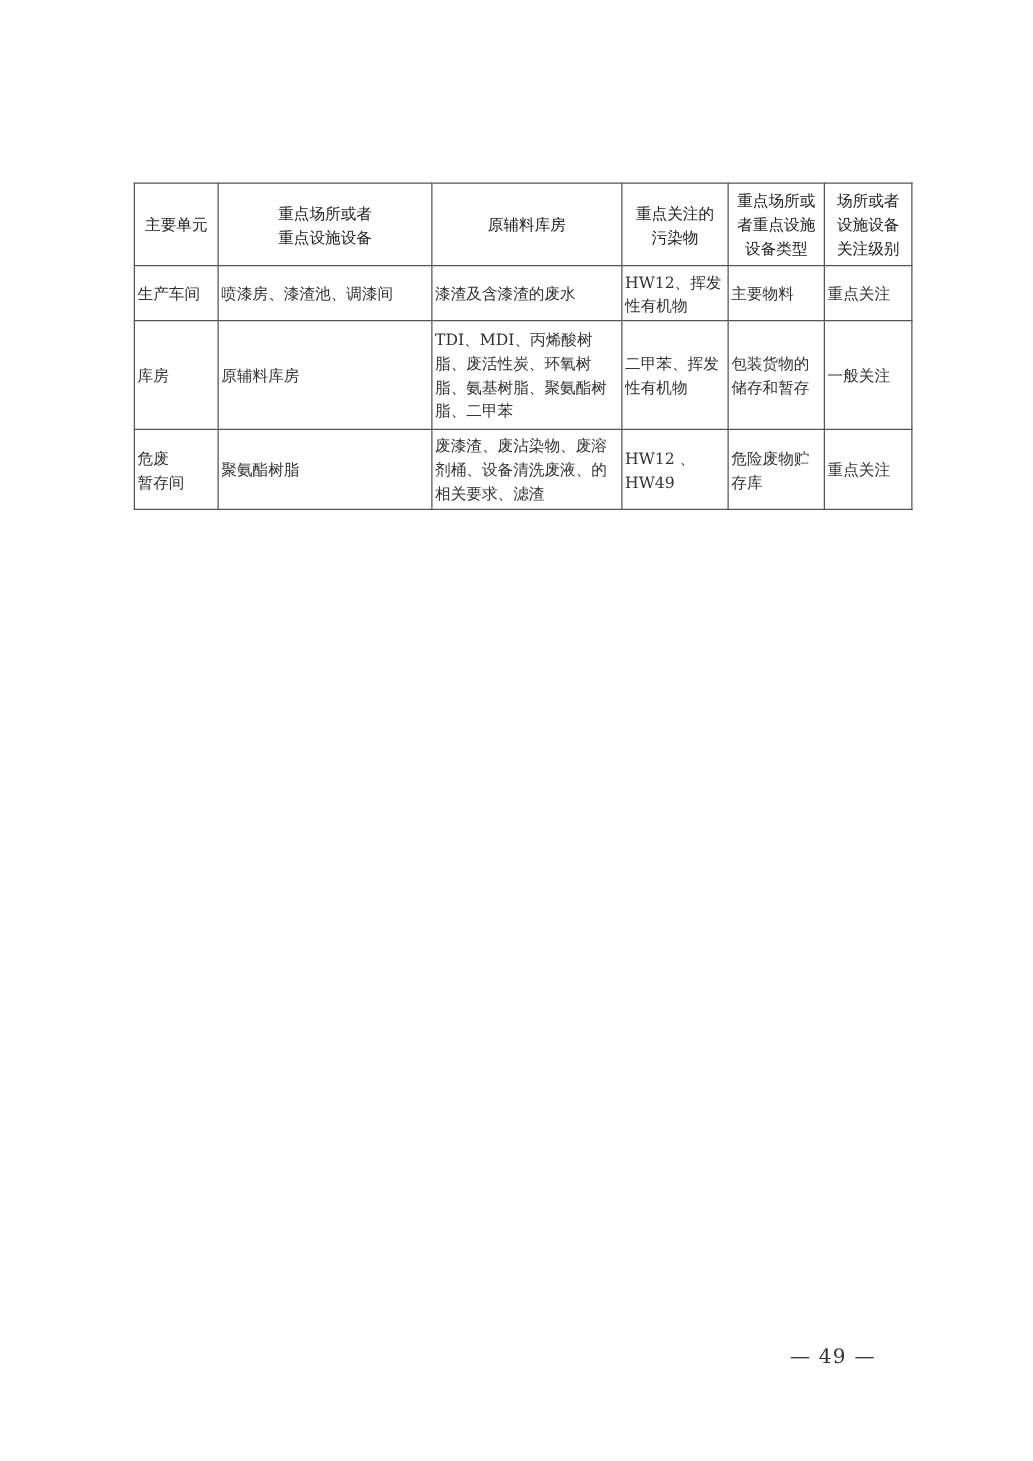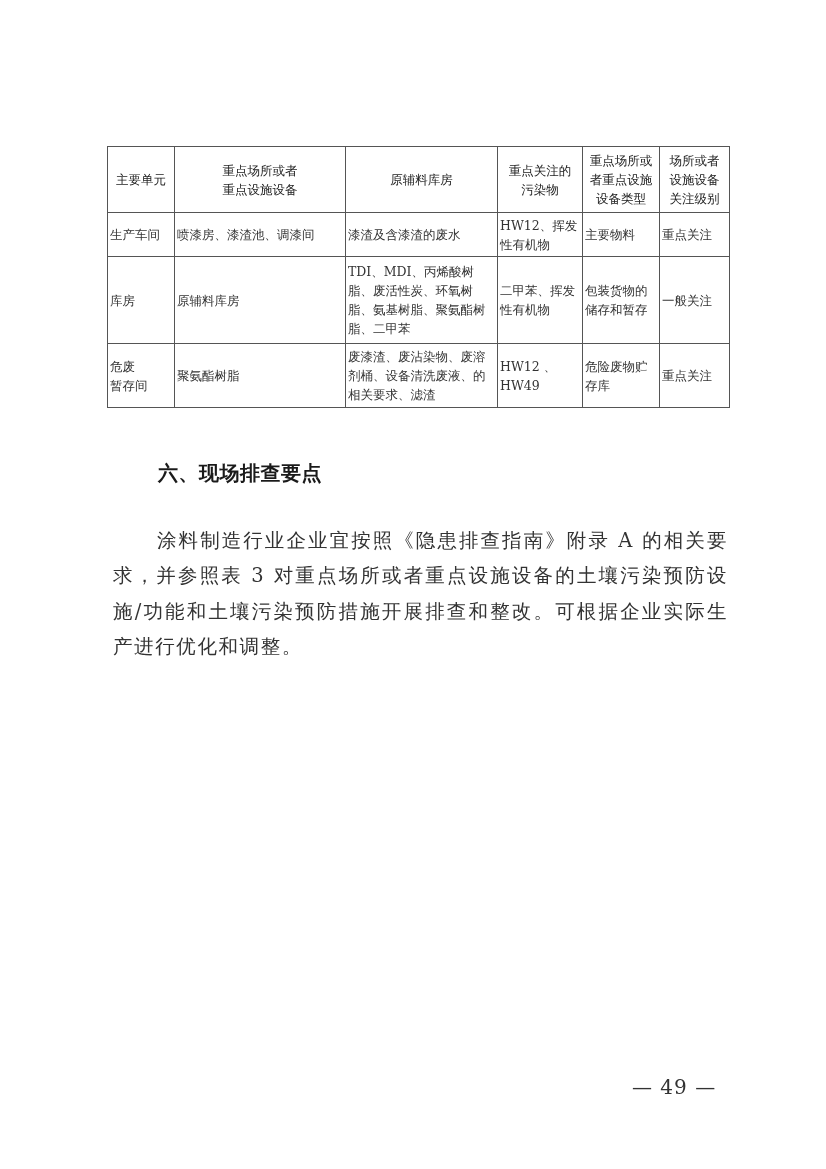--- a/index.html
+++ b/index.html
@@ -17,21 +17,21 @@
   td.bold { font-weight:bold; font-family:"DejaVu Sans","Liberation Sans",sans-serif; text-align:left; color:#111; }
   .h-row { height:66px; }
   .r1 { height:44px; }
   .r2 { height:87px; }
   .r3 { height:64px; }
   .r4 { height:44px; }
   .section-title { position:absolute; left:158px; top:460px; font-size:20px; font-weight:bold;
                    font-family:"DejaVu Sans","Liberation Sans",sans-serif; color:#1a1a1a; letter-spacing:0.5px; }
   .para { position:absolute; left:113px; top:503px; width:615px; font-size:19.5px; line-height:35.5px;
           color:#333; text-indent:44px; text-align:justify; letter-spacing:1.6px; }
-  .page-num { position:absolute; left:632px; top:1075px; font-size:20px; color:#333; letter-spacing:1px; }
+  .page-num { position:absolute; left:632px; top:1075px; font-size:16px; color:#333; letter-spacing:1px; }
 </style>
 </head>
 <body>
 
 <div class="page">
 
   <table class="main">
     <colgroup>
       <col style="width:67px">
       <col style="width:171px">
@@ -76,19 +76,17 @@
 暂存间</td>
       <td class="c">聚氨酯树脂</td>
       <td class="l">废漆渣、废沾染物、废溶剂桶、设备清洗废液、的相关要求、滤渣</td>
       <td class="l">HW12 、HW49</td>
       <td class="c">危险废物贮存库</td>
       <td class="bold">重点关注</td>
     </tr>
   </tbody>
     </table>
 
-  <div class="section-title">六、现场排查要点</div>
 
-  <p class="para">涂料制造行业企业宜按照《隐患排查指南》附录 A 的相关要求，并参照表 3 对重点场所或者重点设施设备的土壤污染预防设施/功能和土壤污染预防措施开展排查和整改。可根据企业实际生产进行优化和调整。</p>
 
   <div class="page-num">— 49 —</div>
 
 </div>
 
 </body></html>

